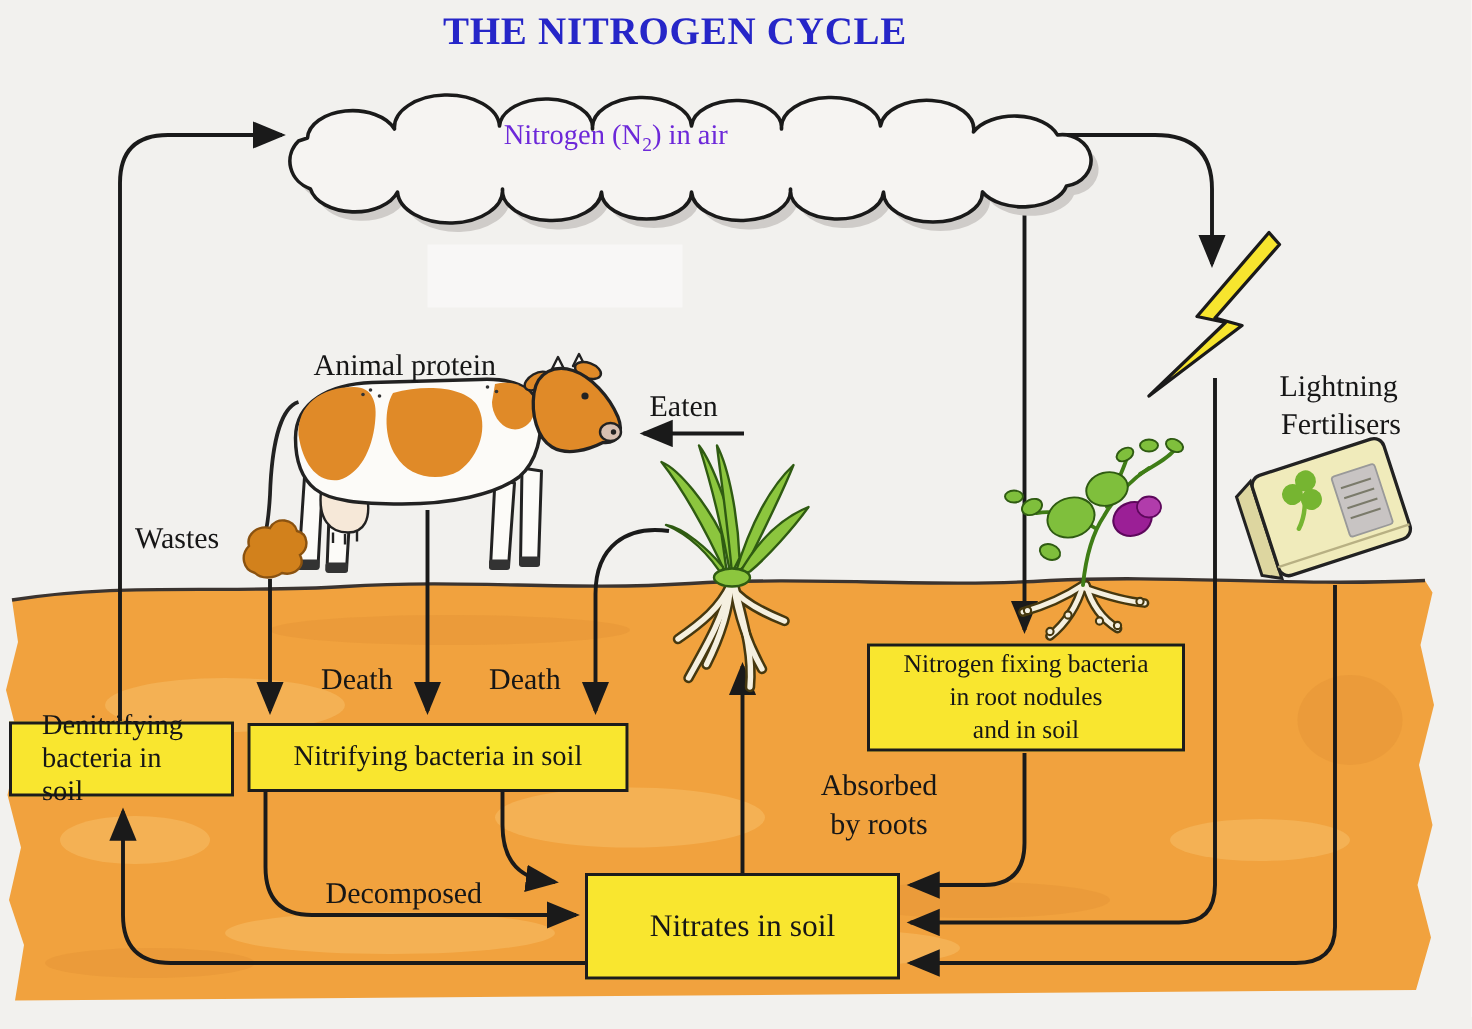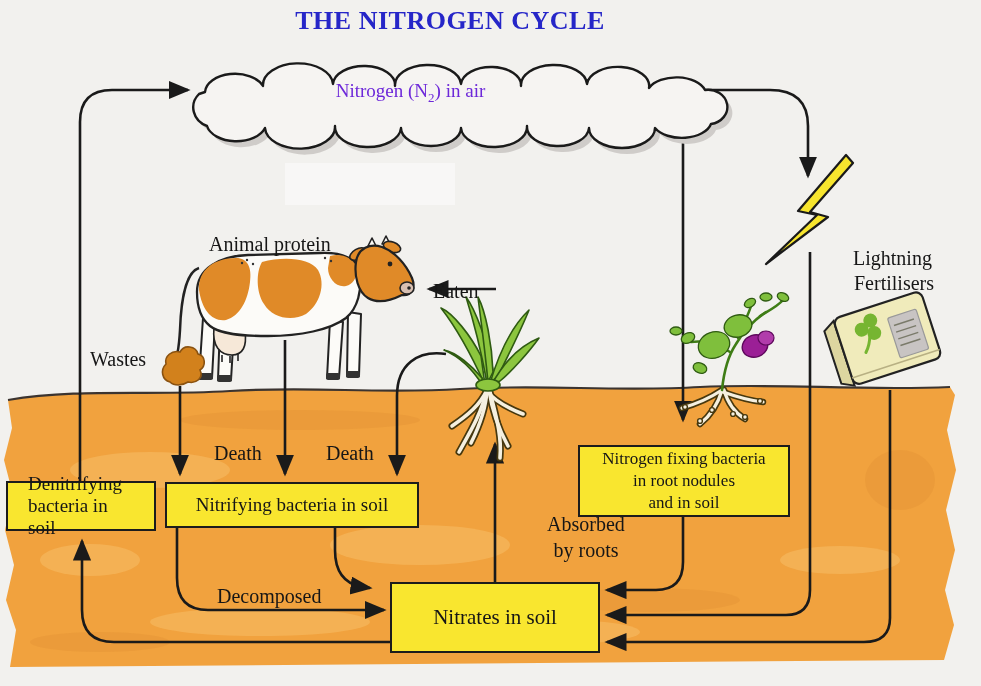--- a/index.html
+++ b/index.html
@@ -20,21 +20,21 @@
     font-size:19px;color:#6d28d9;
   }
   .cloud-label sub{font-size:13px;}
   .ybox{
     position:absolute;background:#f9e62f;border:2.5px solid #1c1c1c;
     display:flex;flex-direction:column;align-items:center;justify-content:center;
     text-align:center;box-sizing:border-box;
   }
   .box-denitrifying{left:6px;top:481px;width:150px;height:50px;font-size:19px;align-items:flex-start;text-align:left;padding:2px 20px;line-height:1.15;}
   .box-nitrifying{left:165px;top:482px;width:254px;height:46px;font-size:19px;}
-  .box-fixing{left:578px;top:429px;width:212px;height:72px;font-size:17px;line-height:1.3;margin-top:16px;}
+  .box-fixing{left:578px;top:429px;width:212px;height:72px;font-size:17px;line-height:1.3;}
   .box-nitrates{left:390px;top:582px;width:210px;height:71px;font-size:21px;}
   .absorbed{
     position:absolute;left:498px;top:511px;width:104px;text-align:center;
     font-size:20px;line-height:1.3;margin-left:36px;
   }
 </style>
 </head>
 <body>
 
 <div class="stage">
@@ -241,21 +241,21 @@
           <line x1="898" y1="350" x2="919" y2="350"></line>
       </g>
     </g>
   </svg>
 
   <div class="title">THE NITROGEN CYCLE</div>
 
   <div class="cloud-label"><span>Nitrogen (N</span><sub>2</sub><span>) in air</span></div>
 
   <div class="lbl" style="left:209px;top:233px;">Animal protein</div>
-  <div class="lbl" style="left:433px;top:260px;margin-top:20px;">Eaten</div>
+  <div class="lbl" style="left:433px;top:260px;">Eaten</div>
   <div class="lbl" style="left:90px;top:348px;">Wastes</div>
   <div class="lbl" style="left:853px;top:202px;margin-top:45px;">Lightning</div>
   <div class="lbl" style="left:854px;top:272px;">Fertilisers</div>
   <div class="lbl" style="left:214px;top:442px;">Death</div>
   <div class="lbl" style="left:326px;top:442px;">Death</div>
   <div class="lbl" style="left:217px;top:585px;">Decomposed</div>
   <div class="absorbed">
     <div>Absorbed</div>
     <div>by roots</div>
   </div>

